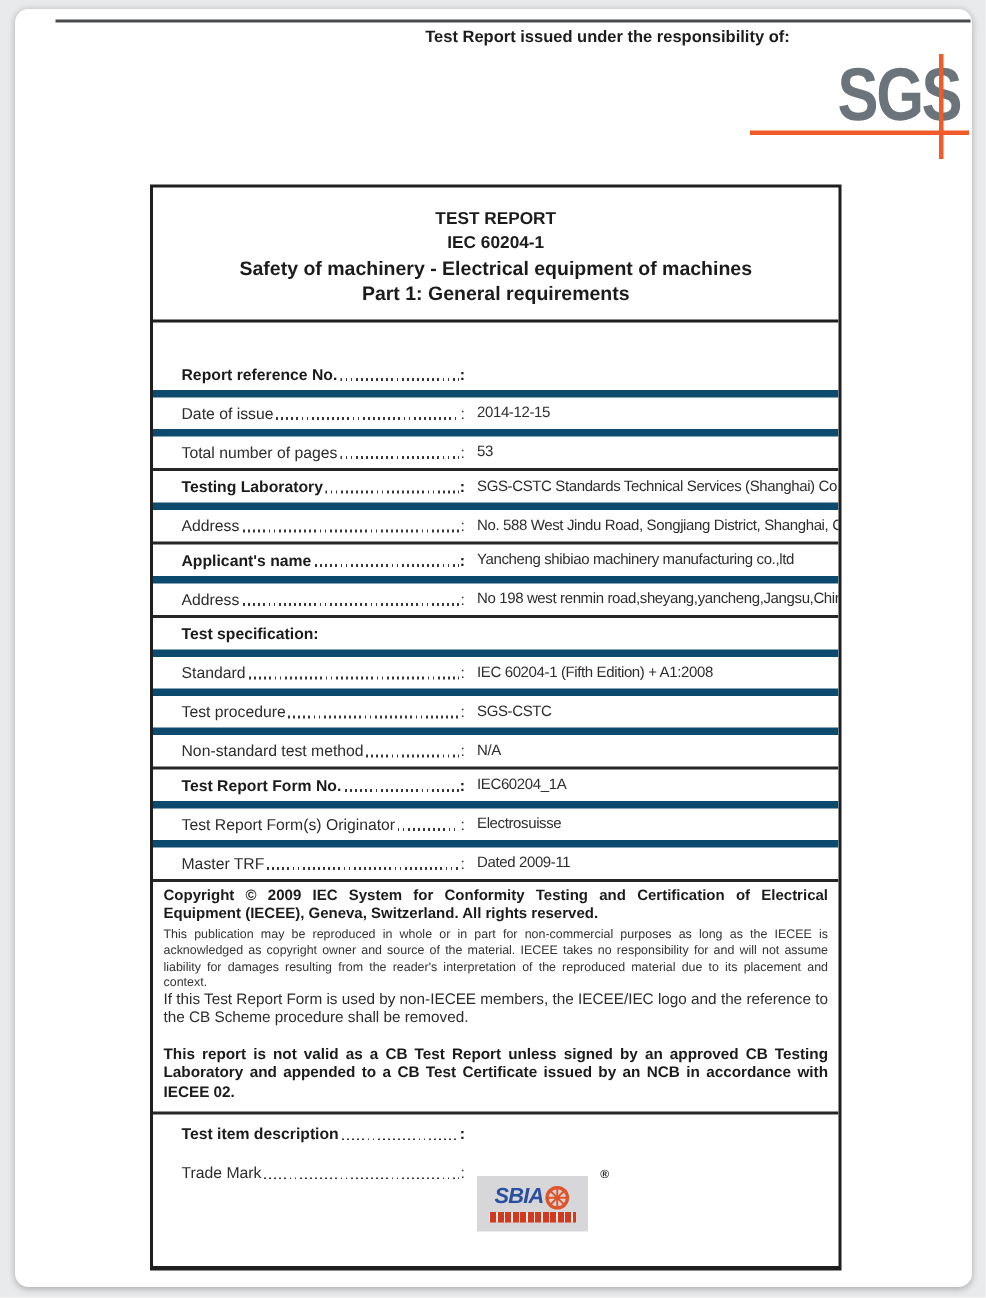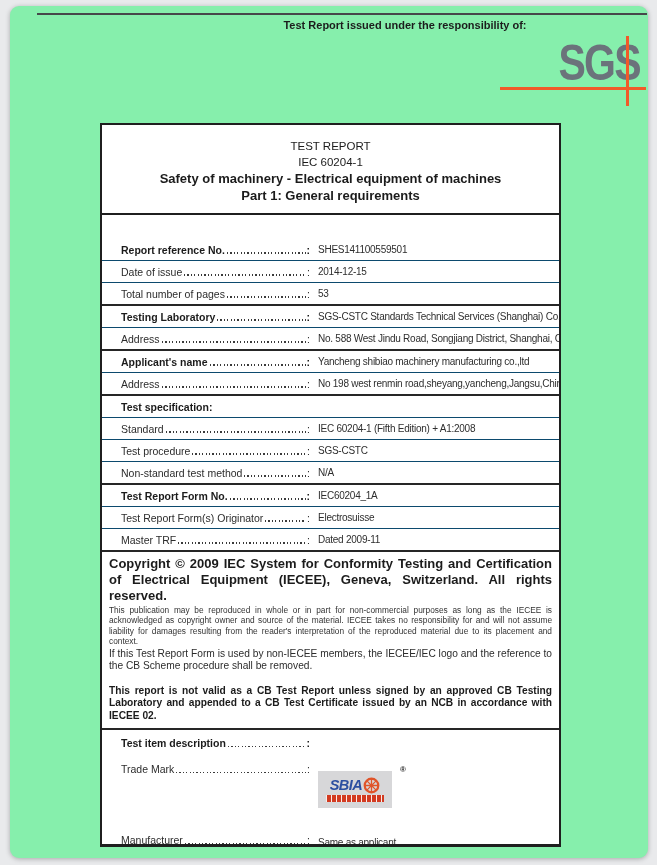--- a/index.html
+++ b/index.html
@@ -4,21 +4,21 @@
 <style>
   html,body{margin:0;padding:0;}
   body{
     width:657px;height:865px;position:relative;overflow:hidden;
     background:#e9eaec;
     font-family:"Liberation Sans",sans-serif;
     color:#222;
   }
   .page{
     position:absolute;left:10px;top:6px;width:638px;height:852px;
-    background:#86efac;border-radius:9px;
+    background:#ffffff;border-radius:9px;
     box-shadow:0 1px 5px rgba(0,0,0,.28);
   }
   .toprule{position:absolute;left:27px;top:7px;width:610px;height:2px;background:#46484a;}
   .note{
     position:absolute;left:0;top:13px;width:638px;box-sizing:border-box;padding-left:152px;
     text-align:center;font-weight:bold;font-size:11px;color:#1c1c1c;
   }
   
   .logo-text{
     position:absolute;left:534px;top:32px;width:80px;text-align:right;
@@ -28,39 +28,39 @@
   .logo-hline{position:absolute;left:490px;top:81px;width:146px;height:3px;background:#f15a29;}
   .logo-vline{position:absolute;left:616px;top:30px;width:3px;height:70px;background:#f15a29;}
 
   
   .doc-table{
     position:absolute;left:90px;top:117px;width:461px;height:724px;
     border:2px solid #1f1f1f;border-bottom-width:3px;box-sizing:border-box;
     overflow:hidden;background:#fff;
   }
   .title-blk{text-align:center;padding:13px 6px 9px;border-bottom:2px solid #1f1f1f;color:#1b1b1b;}
-  .t-sm{font-size:11.5px;font-weight:normal;line-height:16px;}
+  .t-sm{font-size:11.5px;font-weight:bold;line-height:16px;}
   .t-lg{font-size:13px;font-weight:bold;line-height:17px;}
   .spacer{height:24px;}
   .group + .group{border-top:2px solid #262626;}
-  .group .row + .row{border-top:1px solid #0c4a6e;}
+  .group .row + .row{border-top:5px solid #0c4a6e;}
   .group.nosep .row + .row{border-top:none;}
   .row{display:flex;align-items:flex-start;padding:4.5px 8px 4.5px 7px;font-size:10.5px;color:#2c2c2c;}
   .lbl{display:flex;flex:0 0 201px;min-width:0;}
   .lt{white-space:nowrap;padding-left:12px;}
   .dots{
     flex:1;align-self:flex-end;height:1.5px;margin:0 1px 2px 2px;
     background:repeating-linear-gradient(90deg,#3a3a3a 0 1.2px,transparent 1.2px 3.4px);
   }
   .cl{flex:0 0 auto;}
   .bold .lt,.bold .cl{font-weight:bold;color:#1b1b1b;}
   .val{flex:1;padding-left:8px;font-size:10px;white-space:nowrap;letter-spacing:-.25px;color:#2e2e2e;}
   
   .copy{padding:4px 7px 6px;}
-  .c-head{font-size:13px;font-weight:bold;text-align:justify;line-height:1.22;color:#1b1b1b;margin:0;}
+  .c-head{font-size:10px;font-weight:bold;text-align:justify;line-height:1.22;color:#1b1b1b;margin:0;}
   .c-small{font-size:8.3px;text-align:justify;line-height:1.28;color:#333;margin:1px 0 0;}
   .c-reg{font-size:10.2px;text-align:justify;line-height:1.22;color:#2c2c2c;margin:1px 0 0;}
   .c-bold{font-size:10.2px;font-weight:bold;text-align:justify;line-height:1.22;color:#1b1b1b;margin:12px 0 0;}
   
   .g7 .row{padding-top:7px;padding-bottom:7px;}
   .g7 .val{padding-top:3px;}
   .g7 .row-trade{padding-bottom:18px;}
   
   .tm-wrap{position:relative;width:92px;height:44px;margin:2px 0 0 8px;}
   .tm-box{
@@ -99,21 +99,20 @@
 
     <div class="spacer"></div>
 
     <div class="group">
       <div class="row">
         <div class="lbl bold">
           <span class="lt">Report reference No.</span>
           <span class="dots"></span>
           <span class="cl">:</span>
         </div>
-        <div class="val">SHES141100559501</div>
       </div>
       <div class="row">
         <div class="lbl">
           <span class="lt">Date of issue</span>
           <span class="dots"></span>
           <span class="cl">:</span>
         </div>
         <div class="val">2014-12-15</div>
       </div>
       <div class="row">

